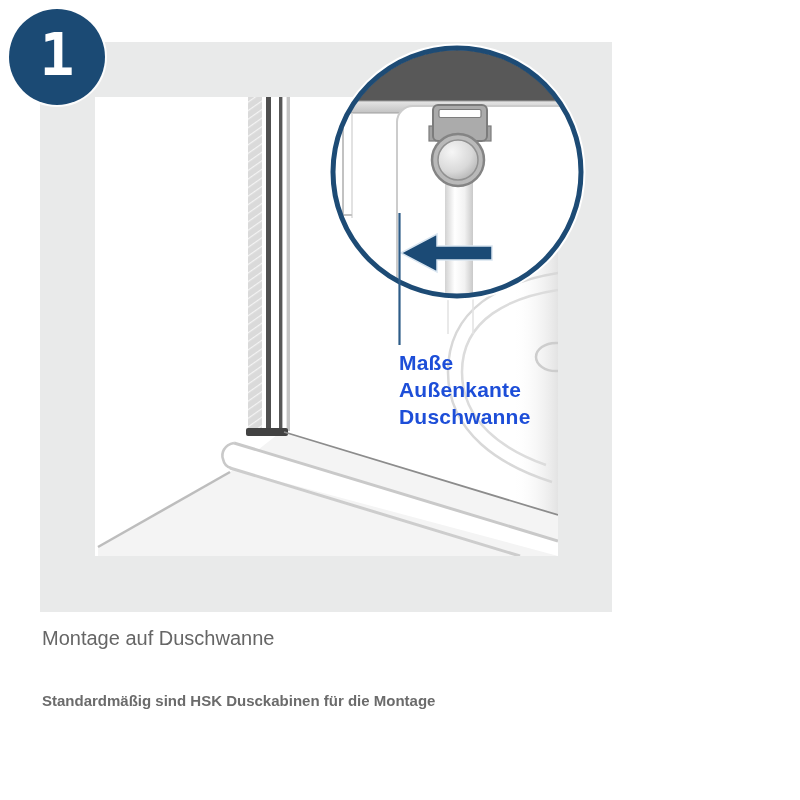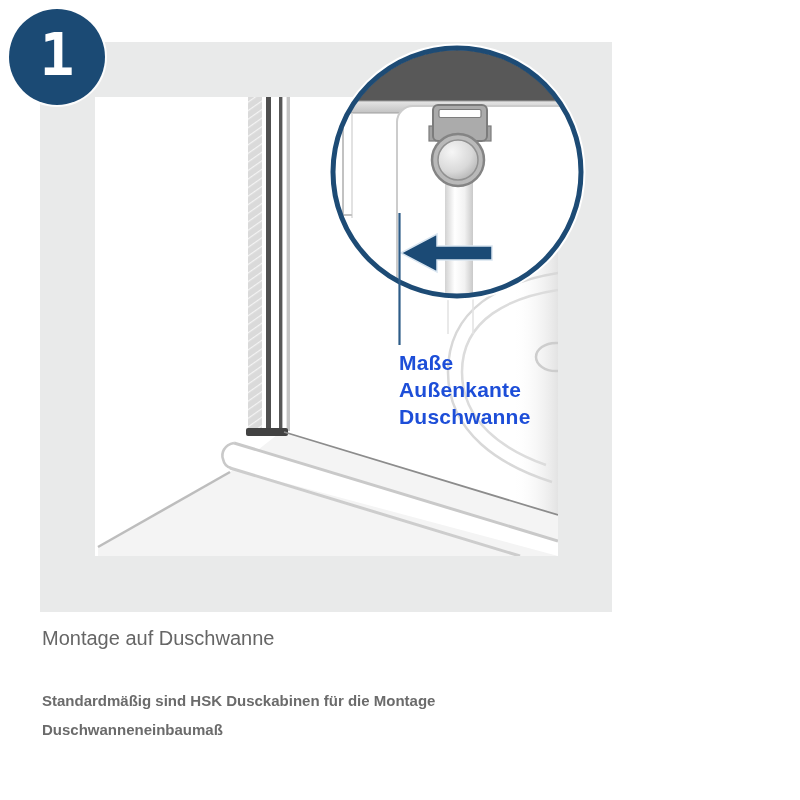--- a/index.html
+++ b/index.html
@@ -154,16 +154,15 @@
   </div>
 
   <div class="step-badge">
     <span class="num">1</span>
   </div>
 
   <div class="caption-heading">Montage auf Duschwanne</div>
 
   <div class="caption-body">
     <div>Standardmäßig sind HSK Dusckabinen für die Montage</div>
-    <div>Duschwanneneinbaumaß</div>
   </div>
 
 </div>
 
 </body></html>

